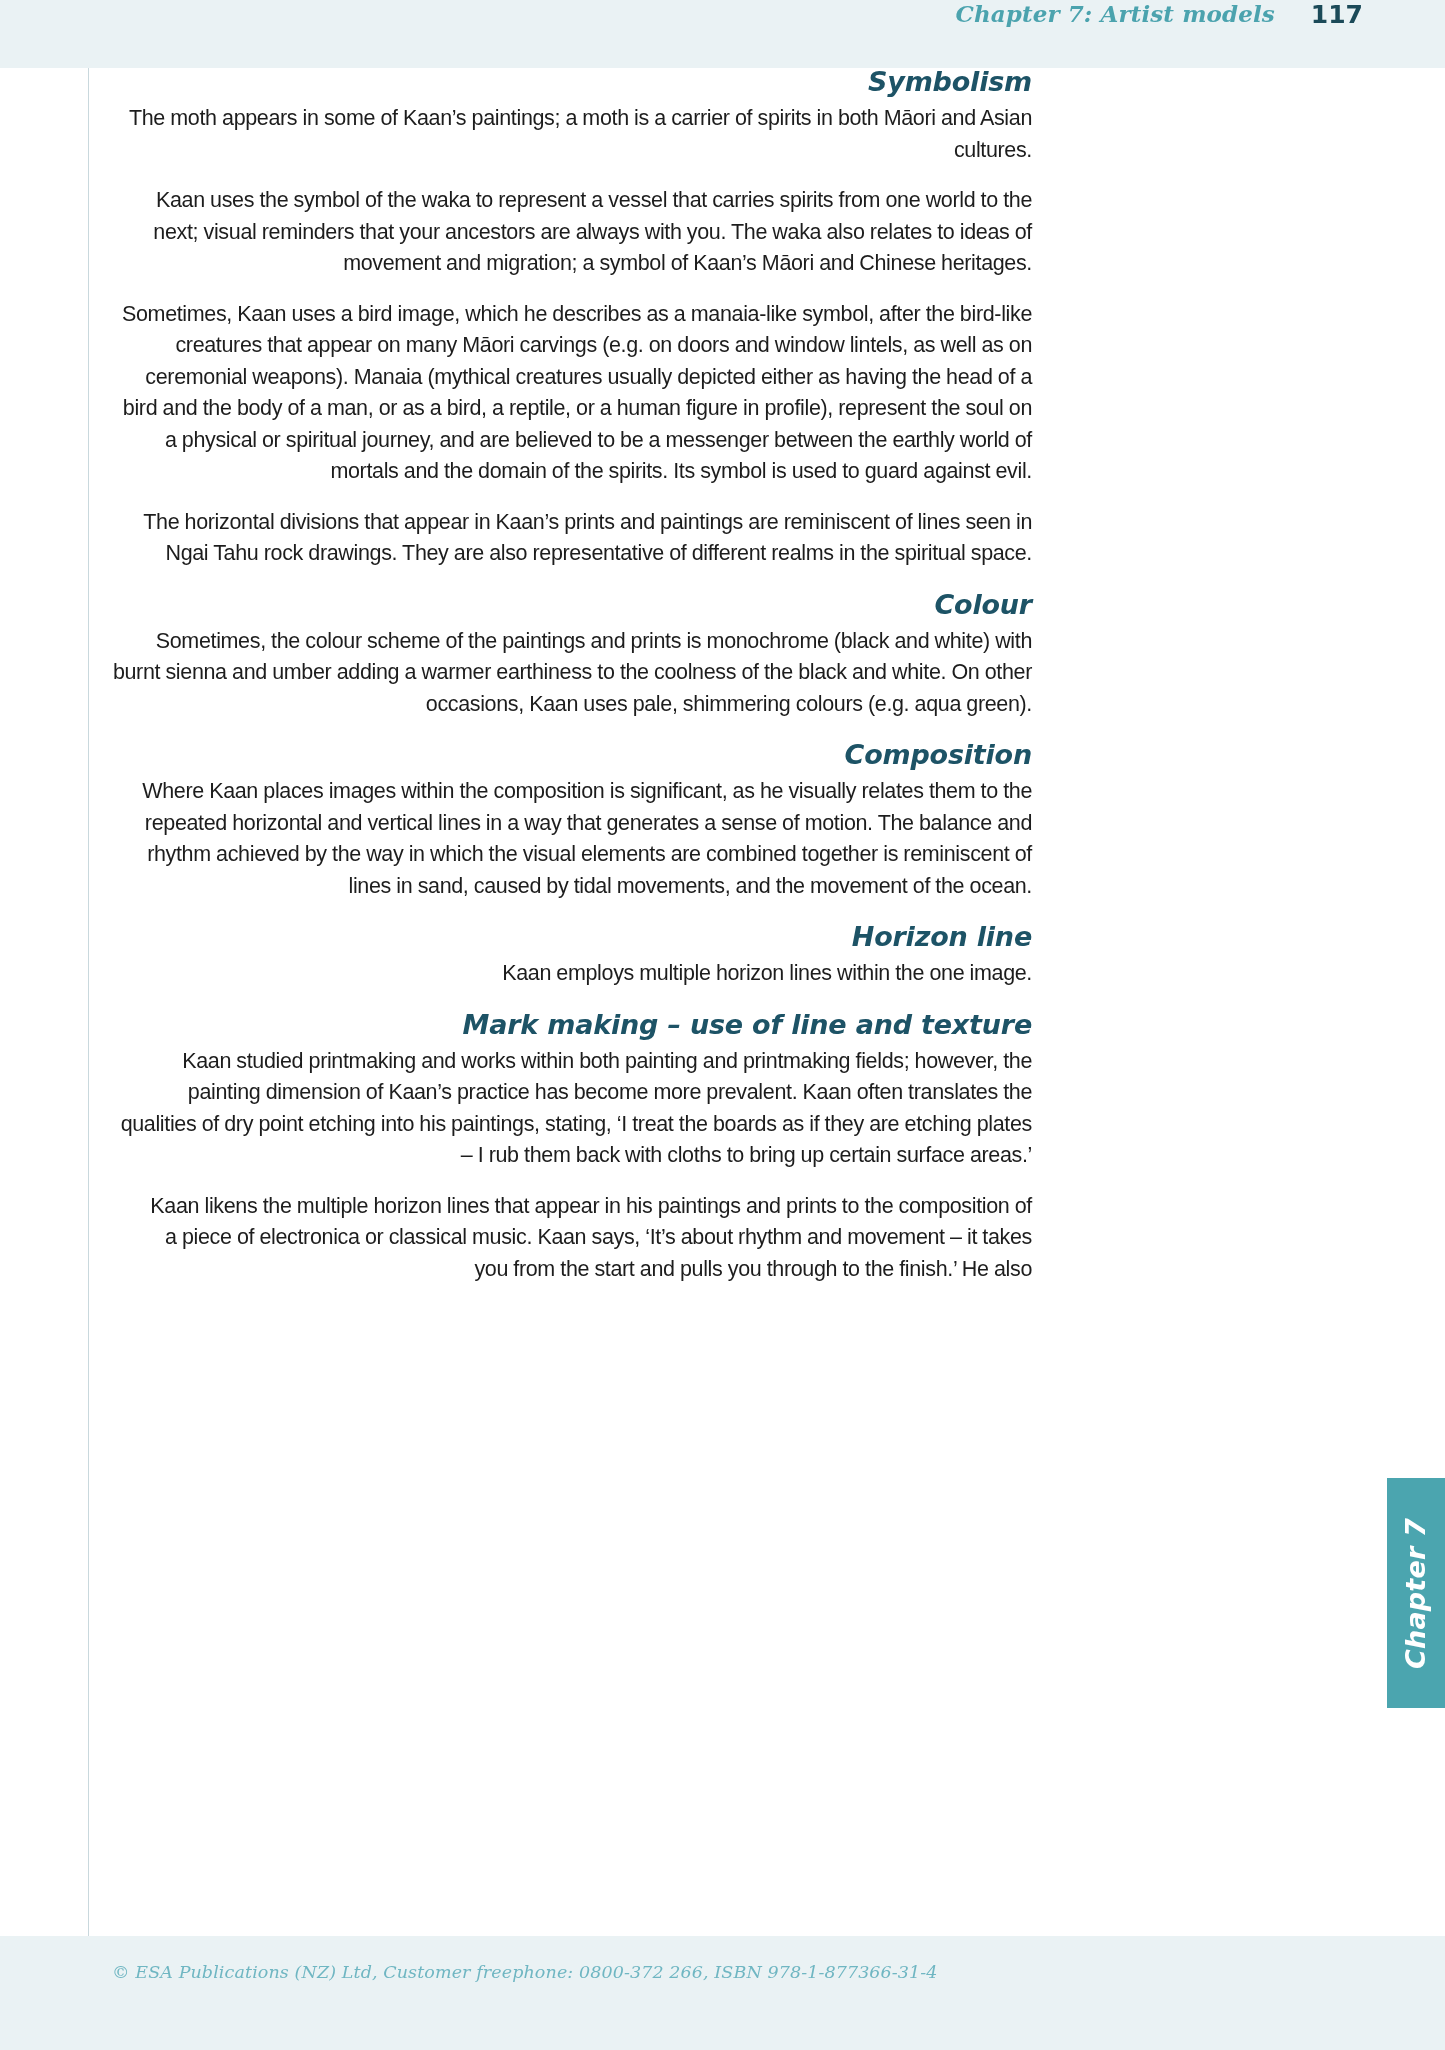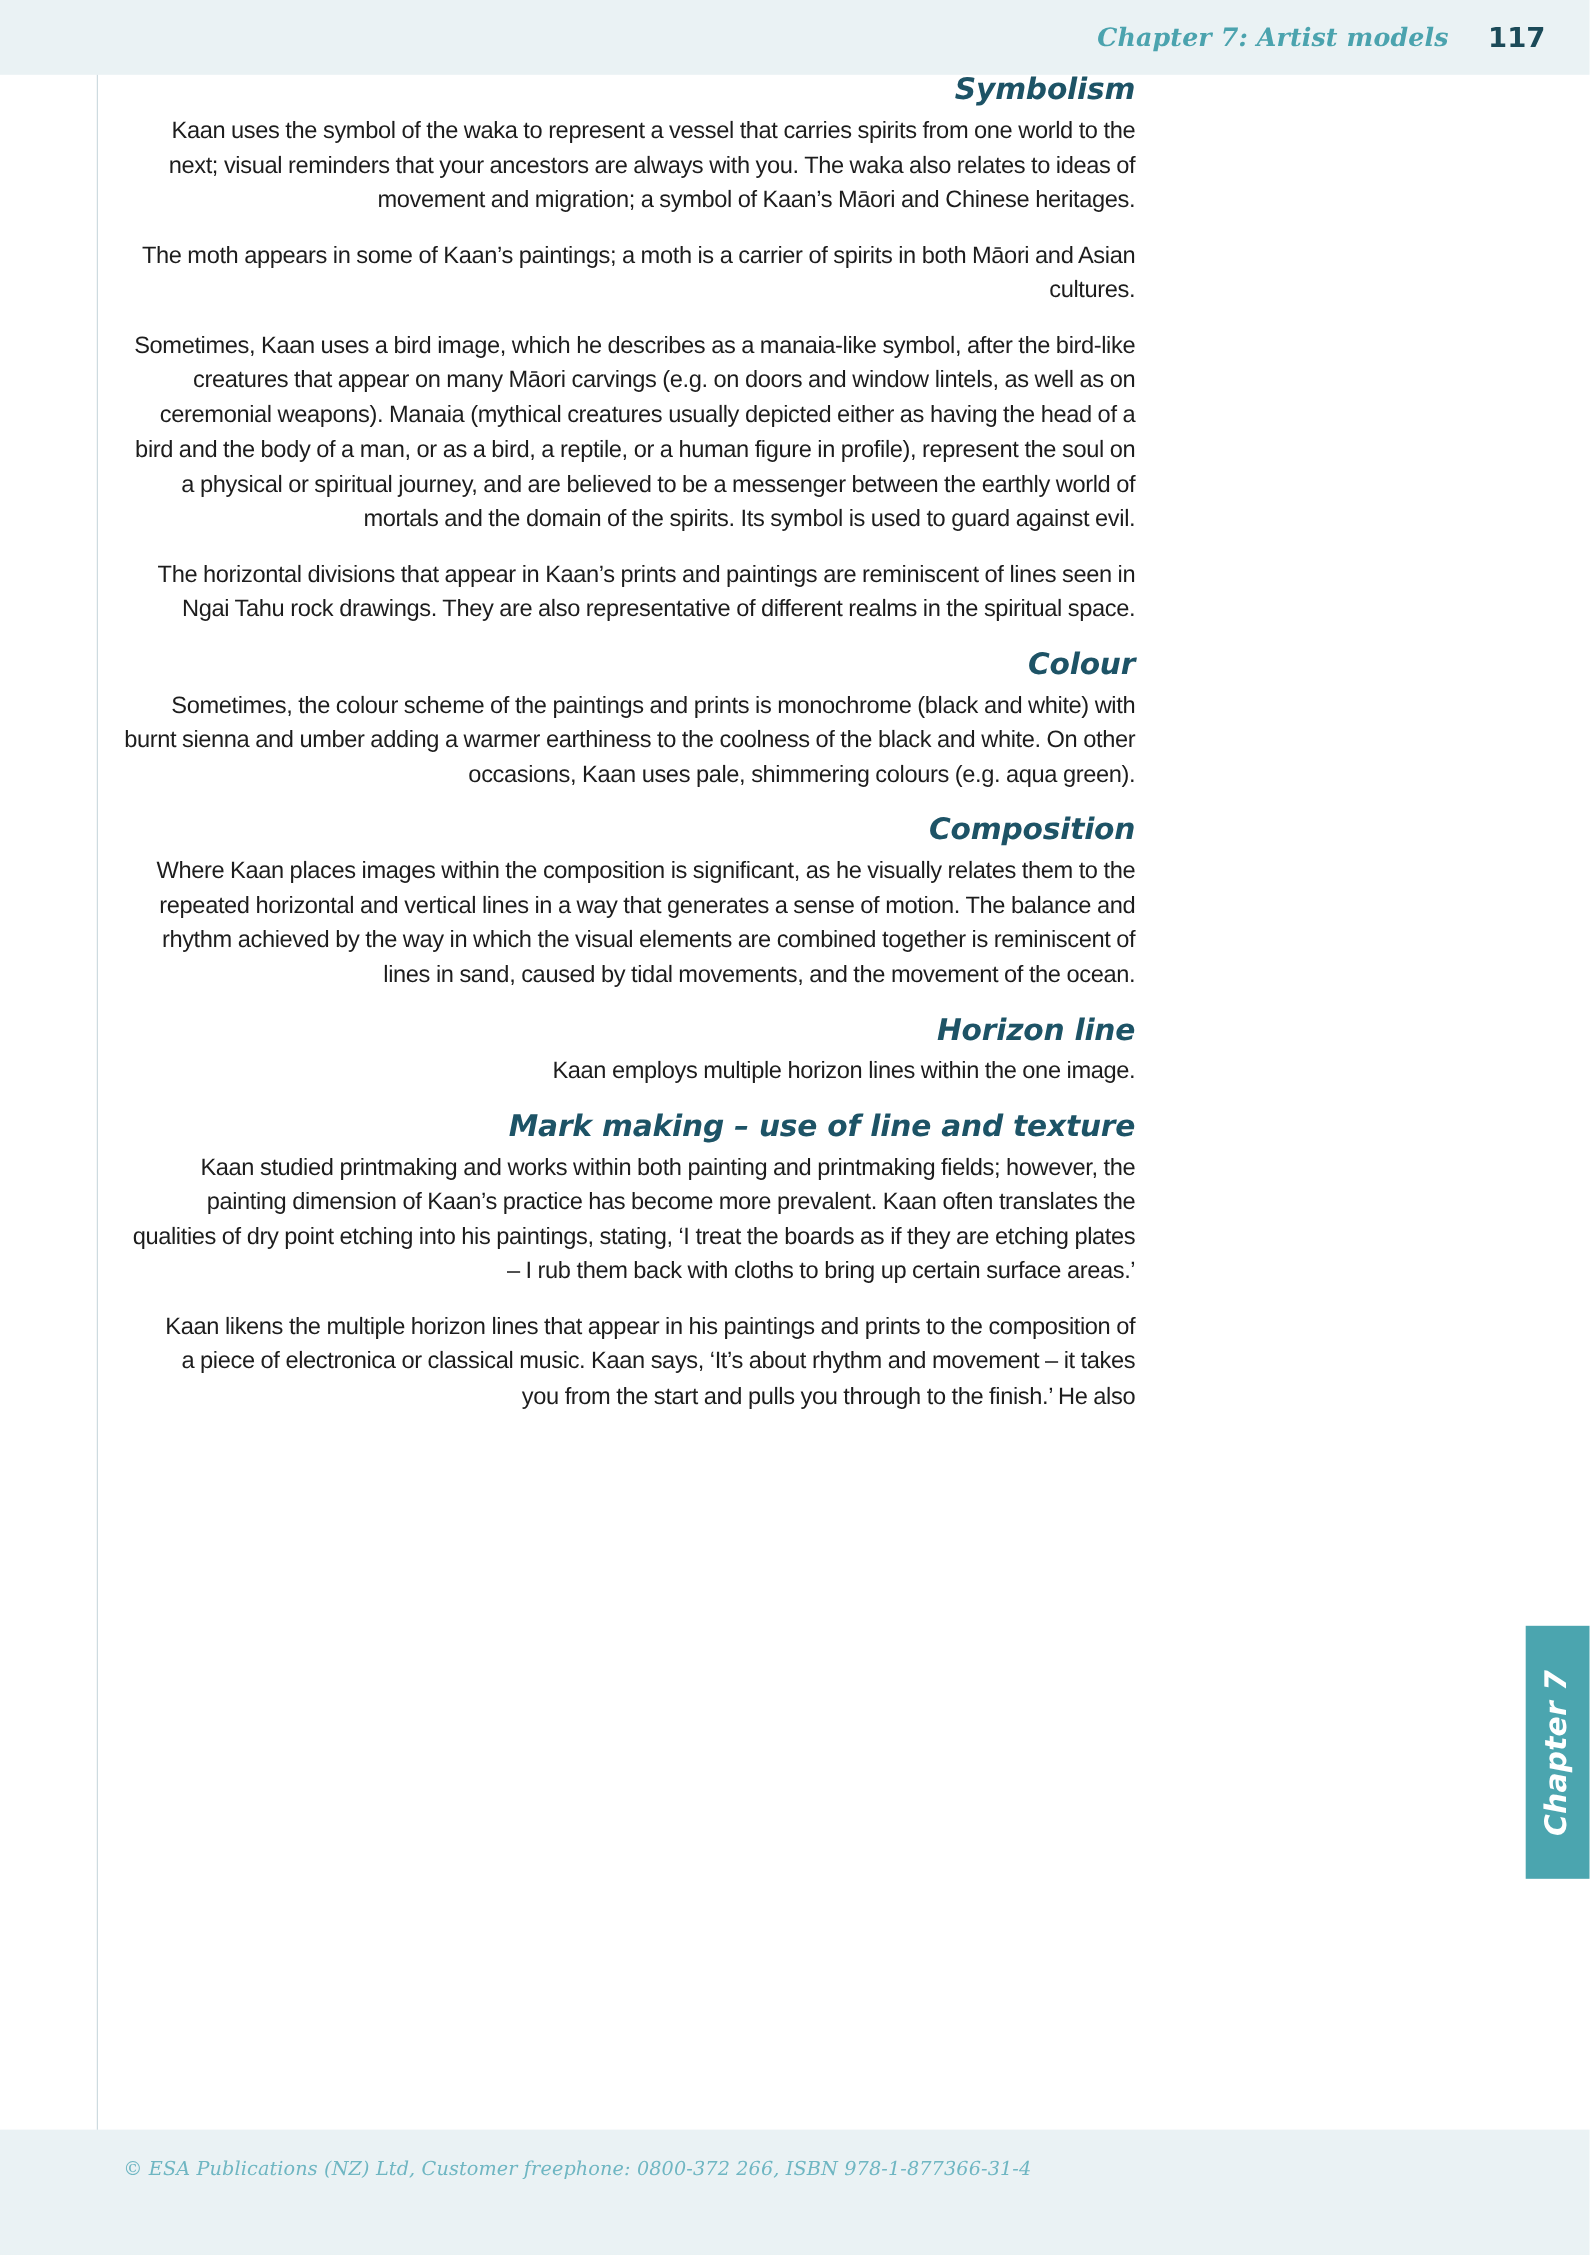--- a/index.html
+++ b/index.html
@@ -30,23 +30,22 @@
     height: 68px;
     background: #eaf2f4;
   }
   .header-inner {
     position: absolute;
     top: 0;
     left: 0;
     width: 1445px;
     height: 68px;
     display: flex;
-    align-items: center;
     justify-content: flex-end;
-    padding-right: 40px;
+    padding-right: 82px;
     box-sizing: border-box;
   }
   .header-chapter {
     font-family: "DejaVu Serif", serif;
     font-style: italic;
     font-weight: bold;
     font-size: 23px;
     color: #4ba3ae;
     letter-spacing: 0.1px;
     margin-right: 36px;
@@ -154,22 +153,22 @@
   <div class="header-inner">
     <span class="header-chapter">Chapter 7: Artist models</span>
     <span class="header-page-number">117</span>
   </div>
 
   <div class="left-rule"></div>
 
   <div class="content">
 
     <h2 class="section-heading">Symbolism</h2>
+    <p class="body-text">The moth appears in some of Kaan’s paintings; a moth is a carrier of spirits in both Māori and Asian cultures.</p>
     <p class="body-text">Kaan uses the symbol of the waka to represent a vessel that carries spirits from one world to the next; visual reminders that your ancestors are always with you. The waka also relates to ideas of movement and migration; a symbol of Kaan’s Māori and Chinese heritages.</p>
-    <p class="body-text">The moth appears in some of Kaan’s paintings; a moth is a carrier of spirits in both Māori and Asian cultures.</p>
     <p class="body-text">Sometimes, Kaan uses a bird image, which he describes as a manaia-like symbol, after the bird-like creatures that appear on many Māori carvings (e.g. on doors and window lintels, as well as on ceremonial weapons). Manaia (mythical creatures usually depicted either as having the head of a bird and the body of a man, or as a bird, a reptile, or a human figure in profile), represent the soul on a physical or spiritual journey, and are believed to be a messenger between the earthly world of mortals and the domain of the spirits. Its symbol is used to guard against evil.</p>
     <p class="body-text">The horizontal divisions that appear in Kaan’s prints and paintings are reminiscent of lines seen in Ngai Tahu rock drawings. They are also representative of different realms in the spiritual space.</p>
 
     <h2 class="section-heading spaced-top">Colour</h2>
     <p class="body-text">Sometimes, the colour scheme of the paintings and prints is monochrome (black and white) with burnt sienna and umber adding a warmer earthiness to the coolness of the black and white. On other occasions, Kaan uses pale, shimmering colours (e.g. aqua green).</p>
 
     <h2 class="section-heading spaced-top">Composition</h2>
     <p class="body-text">Where Kaan places images within the composition is significant, as he visually relates them to the repeated horizontal and vertical lines in a way that generates a sense of motion. The balance and rhythm achieved by the way in which the visual elements are combined together is reminiscent of lines in sand, caused by tidal movements, and the movement of the ocean.</p>
 
     <h2 class="section-heading spaced-top">Horizon line</h2>

